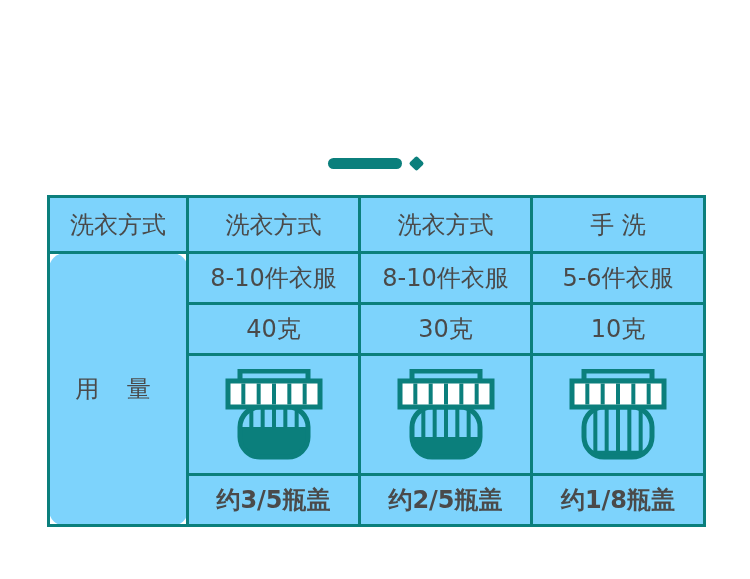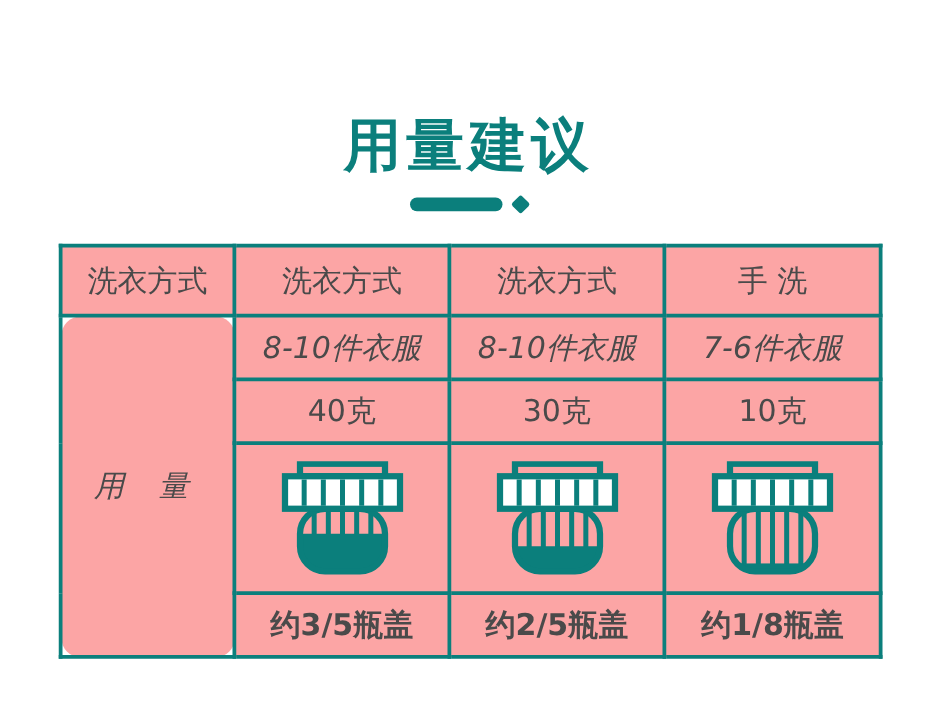--- a/index.html
+++ b/index.html
@@ -74,28 +74,28 @@
     table-layout: fixed;
   }
   .usage-table td {
     border: 3px solid #0b7f7c;
     text-align: center;
     vertical-align: middle;
     color: #4a4a4a;
     font-size: 24px;
     font-family: "DejaVu Sans", "Liberation Sans", sans-serif;
     padding: 0;
-    background: #fca5a5;
+    background: #7dd3fc;
   }
   .col-label { width: 139px; }
   .col-data  { width: 172px; }
   .col-data-last { width: 173px; }
 
   .row-head td { height: 53px; }
-  .row-items td { height: 48px; font-style: italic; }
+  .row-items td { height: 48px; }
   .row-grams td { height: 48px; }
   .row-icons td { height: 117px; }
   .row-caps td  { height: 48px; font-weight: bold; }
 
   .cell-label-usage {
     vertical-align: top;
     padding-top: 22px;
     border-radius: 16px;
   }
   .spaced { letter-spacing: 10px; padding-left: 10px; }
@@ -107,23 +107,20 @@
     justify-content: center;
     height: 100%;
   }
   .cap-svg { display: block; }
 </style>
 </head>
 <body>
 
 <div class="page">
 
-  <div class="title-block">
-    <div class="title-text">用量建议</div>
-  </div>
 
   <div class="title-deco">
     <span class="deco-bar"></span>
     <span class="deco-dot"></span>
   </div>
 
   <table class="usage-table">
     <colgroup>
       <col class="col-label">
       <col class="col-data">
@@ -135,21 +132,21 @@
         <td>洗衣方式</td>
         <td>洗衣方式</td>
         <td>洗衣方式</td>
         <td>手 洗</td>
       </tr>
 
       <tr class="row-items">
         <td class="cell-label-usage spaced" rowspan="4">用 量</td>
         <td>8-10件衣服</td>
         <td>8-10件衣服</td>
-        <td>7-6件衣服</td>
+        <td>5-6件衣服</td>
       </tr>
 
       <tr class="row-grams">
         <td>40克</td>
         <td>30克</td>
         <td>10克</td>
       </tr>
 
       <tr class="row-icons">
         <td>

